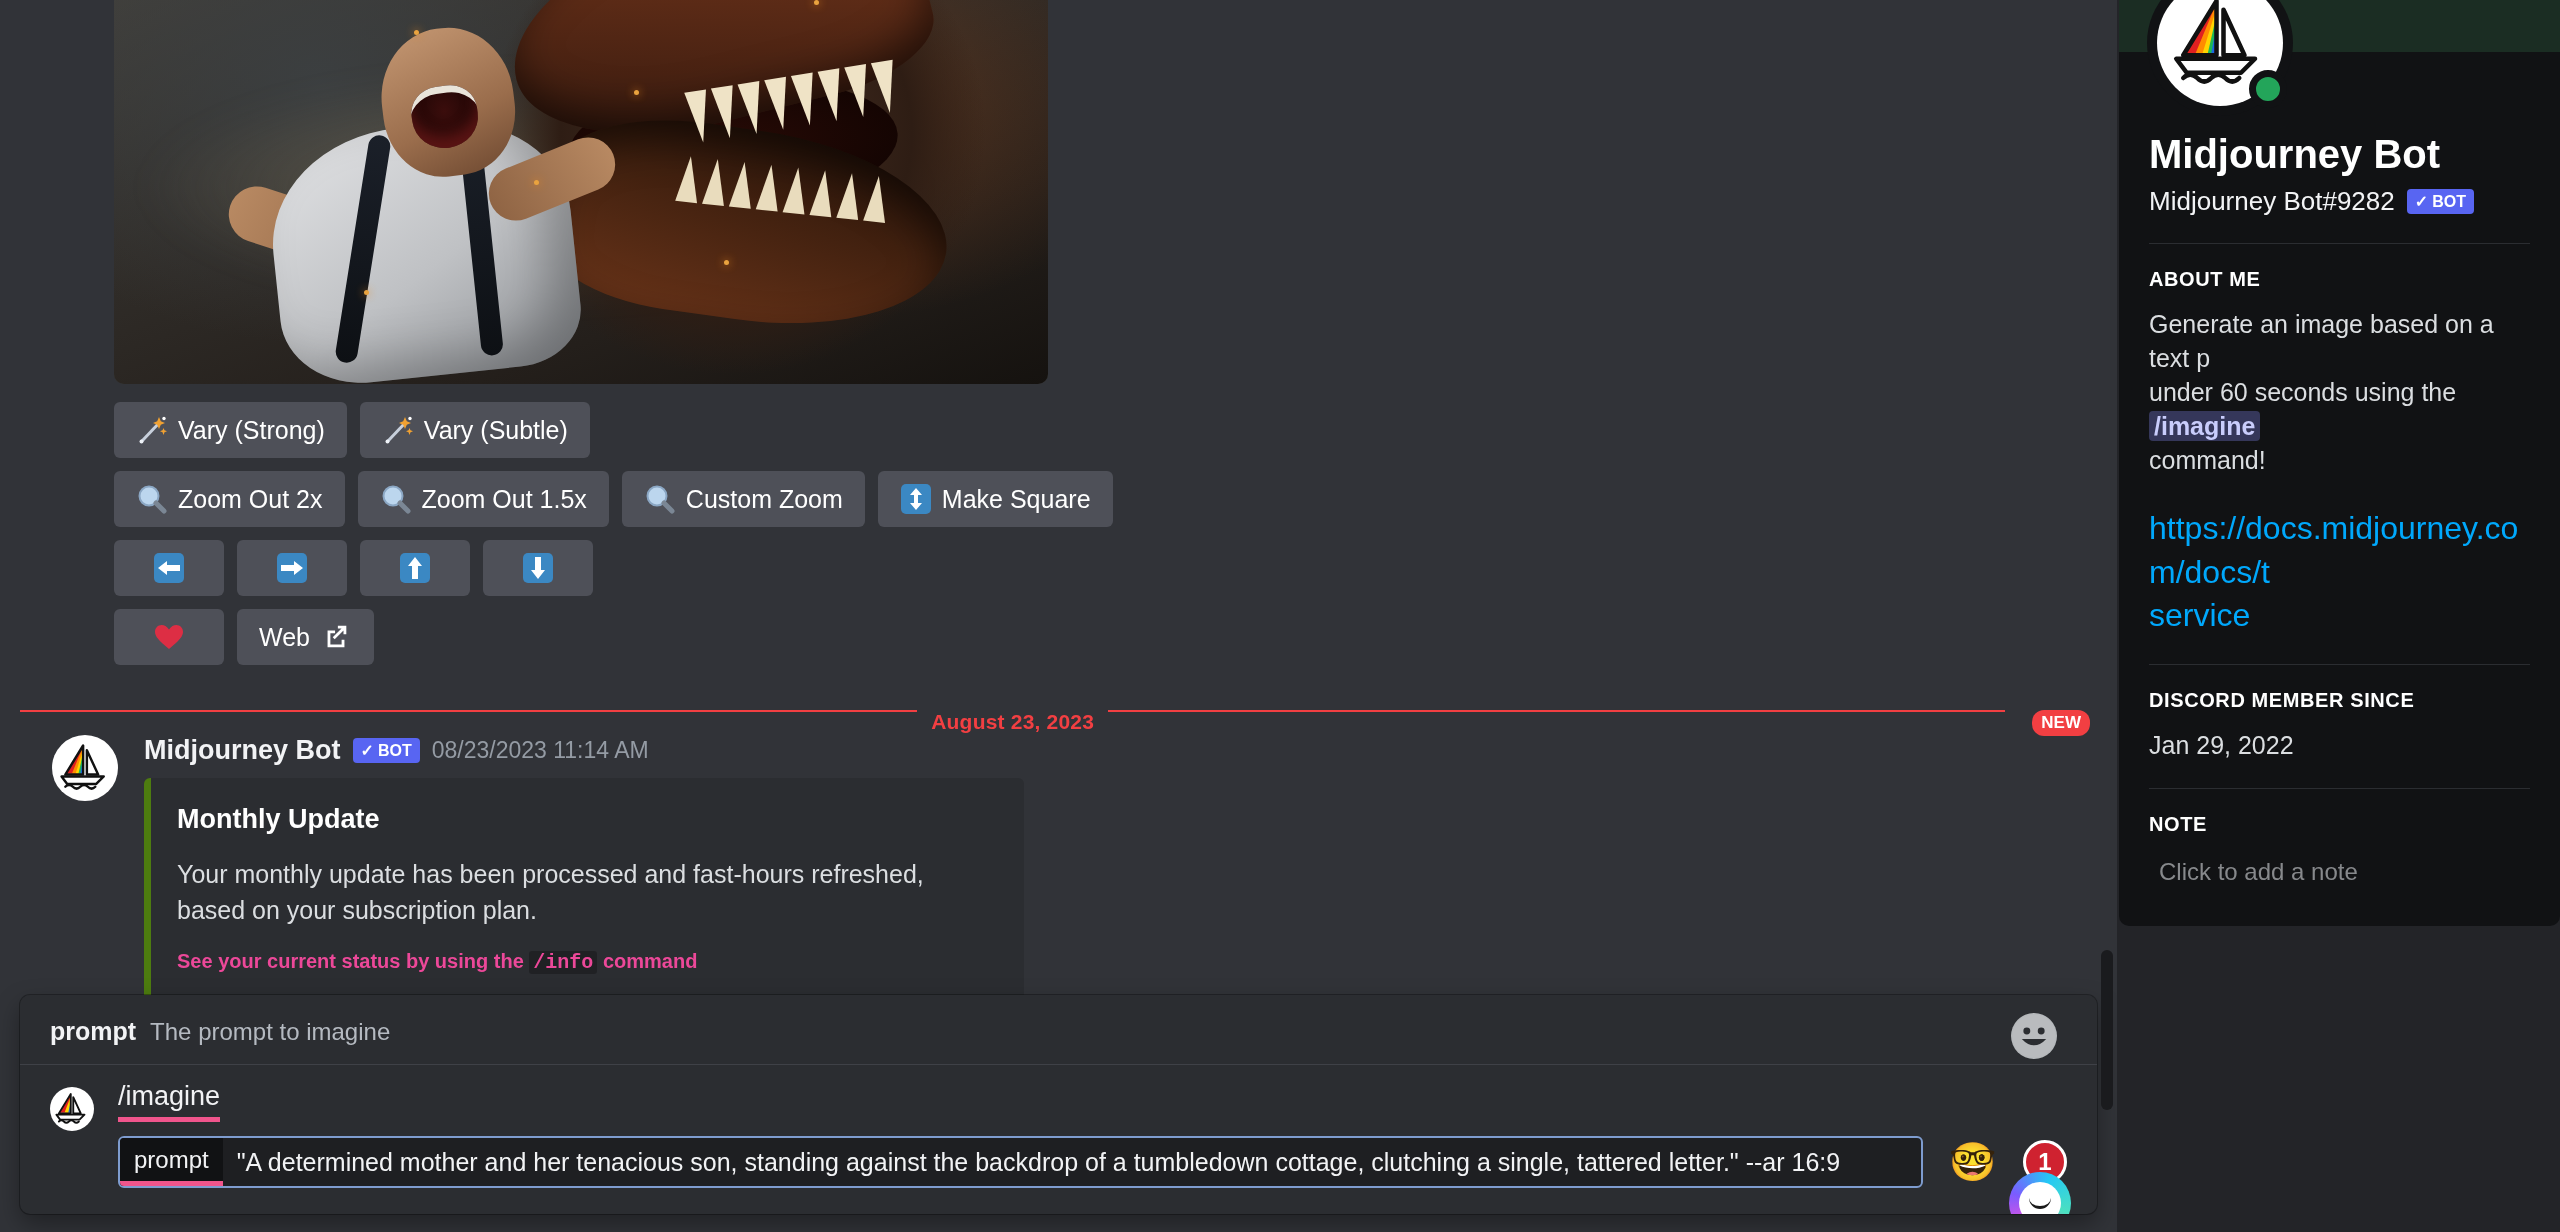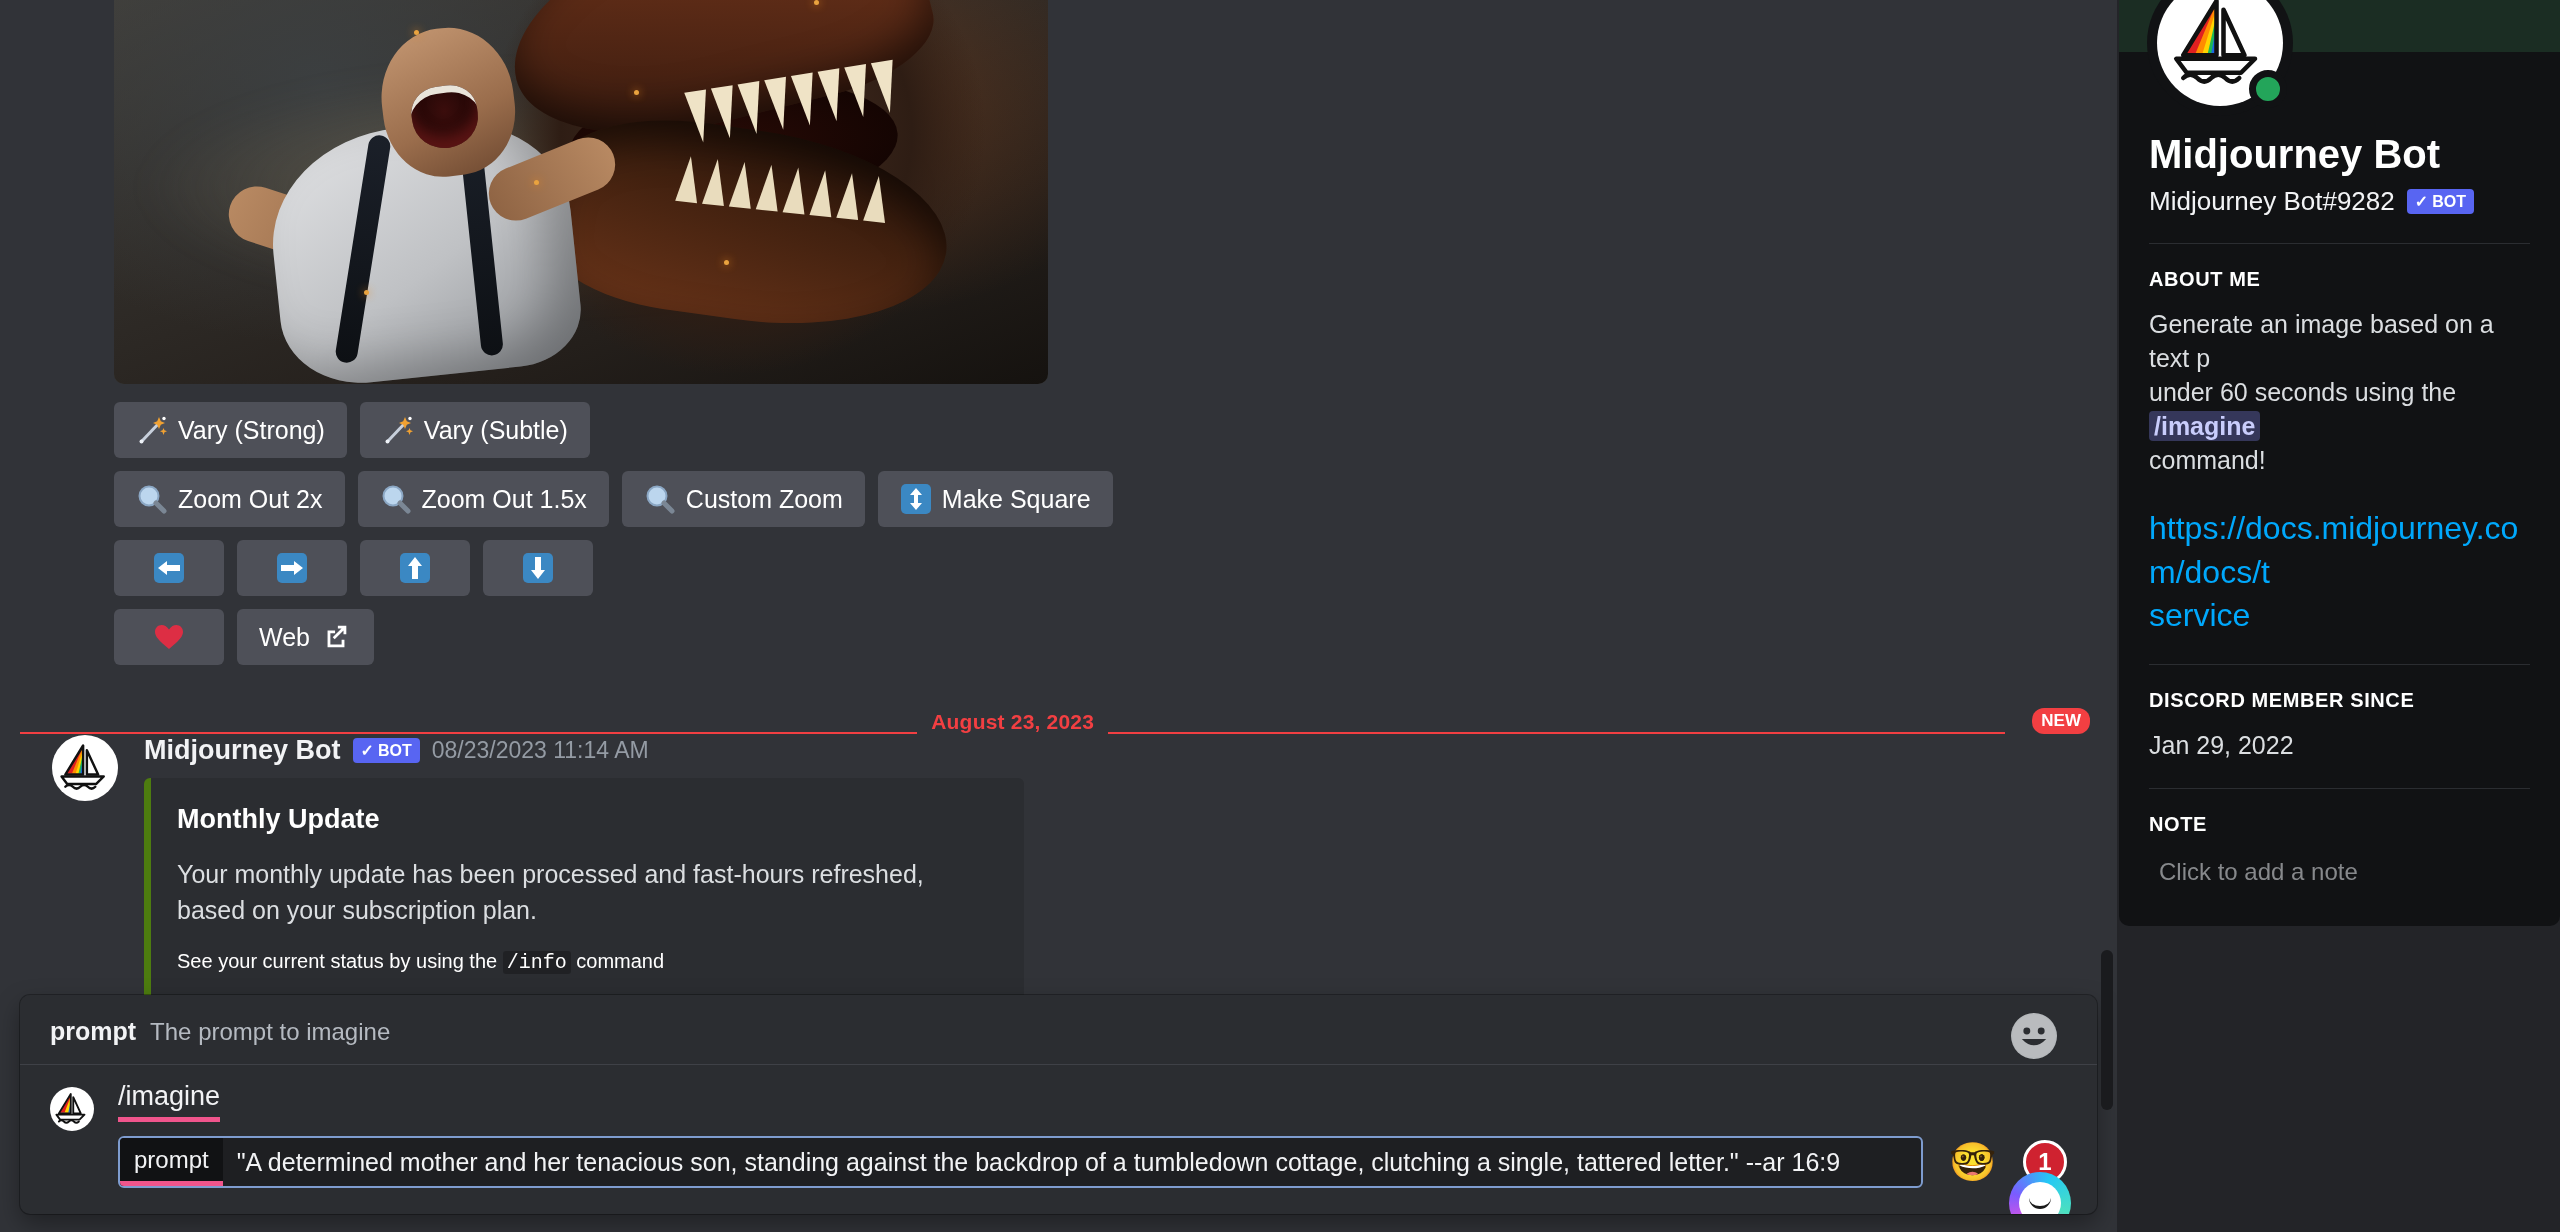--- a/index.html
+++ b/index.html
@@ -154,21 +154,21 @@
     white-space: nowrap;
   }
   .cbtn.icon-only { width: 110px; padding: 0; }
 
   .ic { width: 32px; height: 32px; display: inline-block; flex: 0 0 auto; }
 
   
   .date-divider {
     position: absolute; left: 20px; top: 710px;
     width: 2070px; height: 24px;
-    display: flex; align-items: flex-end;
+    display: flex; align-items: flex-start;
   }
   .dd-line { flex: 1; height: 2px; background: #f23f42; }
   .dd-label {
     color: #f23f42; font-size: 21px; font-weight: 700;
     padding: 0 14px; letter-spacing: .2px;
   }
   .dd-new {
     background: #f23f42; color: #fff;
     font-size: 17px; font-weight: 700;
     padding: 3px 9px; border-radius: 12px;
@@ -196,21 +196,21 @@
   .msg-ts { color: #949ba4; font-size: 23px; }
   .embed {
     background: #2b2d31;
     border-left: 7px solid #4d7c0f;
     border-radius: 6px;
     padding: 26px 28px 32px 26px;
     max-width: 880px;
   }
   .embed-title { color: #ffffff; font-size: 27px; font-weight: 700; margin-bottom: 22px; }
   .embed-desc { color: #dbdee1; font-size: 25px; line-height: 1.42; margin-bottom: 22px; }
-  .embed-footer { color: #ffffff; font-size: 20px; font-weight: 400; }
+  .embed-footer { color: #ec4899; font-size: 20px; font-weight: 700; }
   .embed-footer code {
     font-family: "Liberation Mono", monospace;
     background: rgba(0,0,0,0.25); border-radius: 3px; padding: 0 4px;
   }
 
   
   .cmd-popup {
     position: absolute; left: 20px; bottom: 18px;
     width: 2077px;
     background: #2b2d31;

